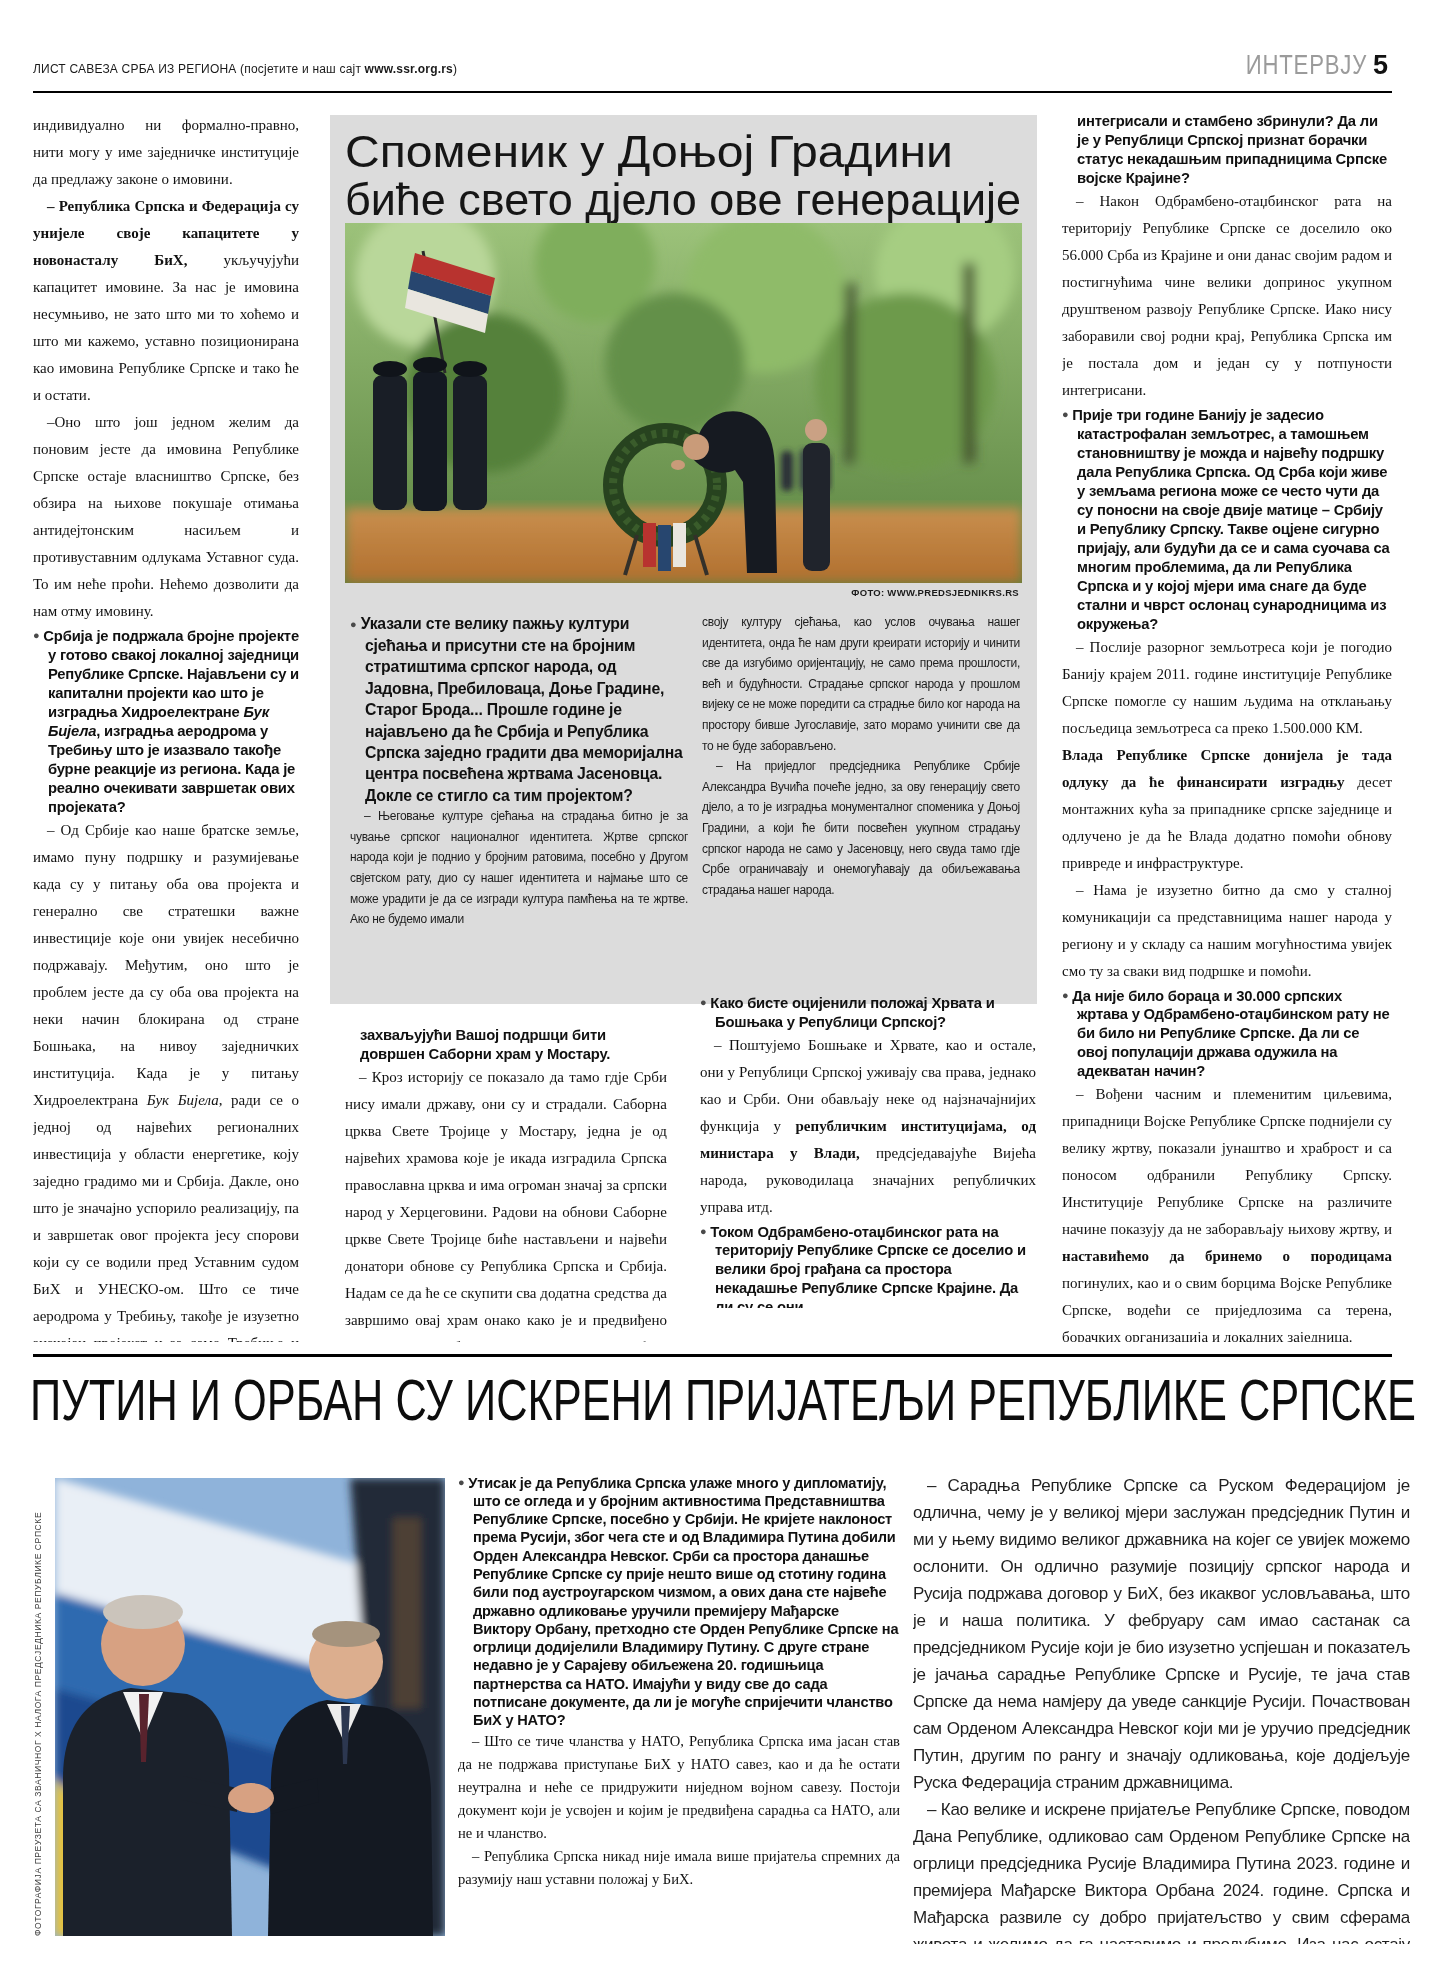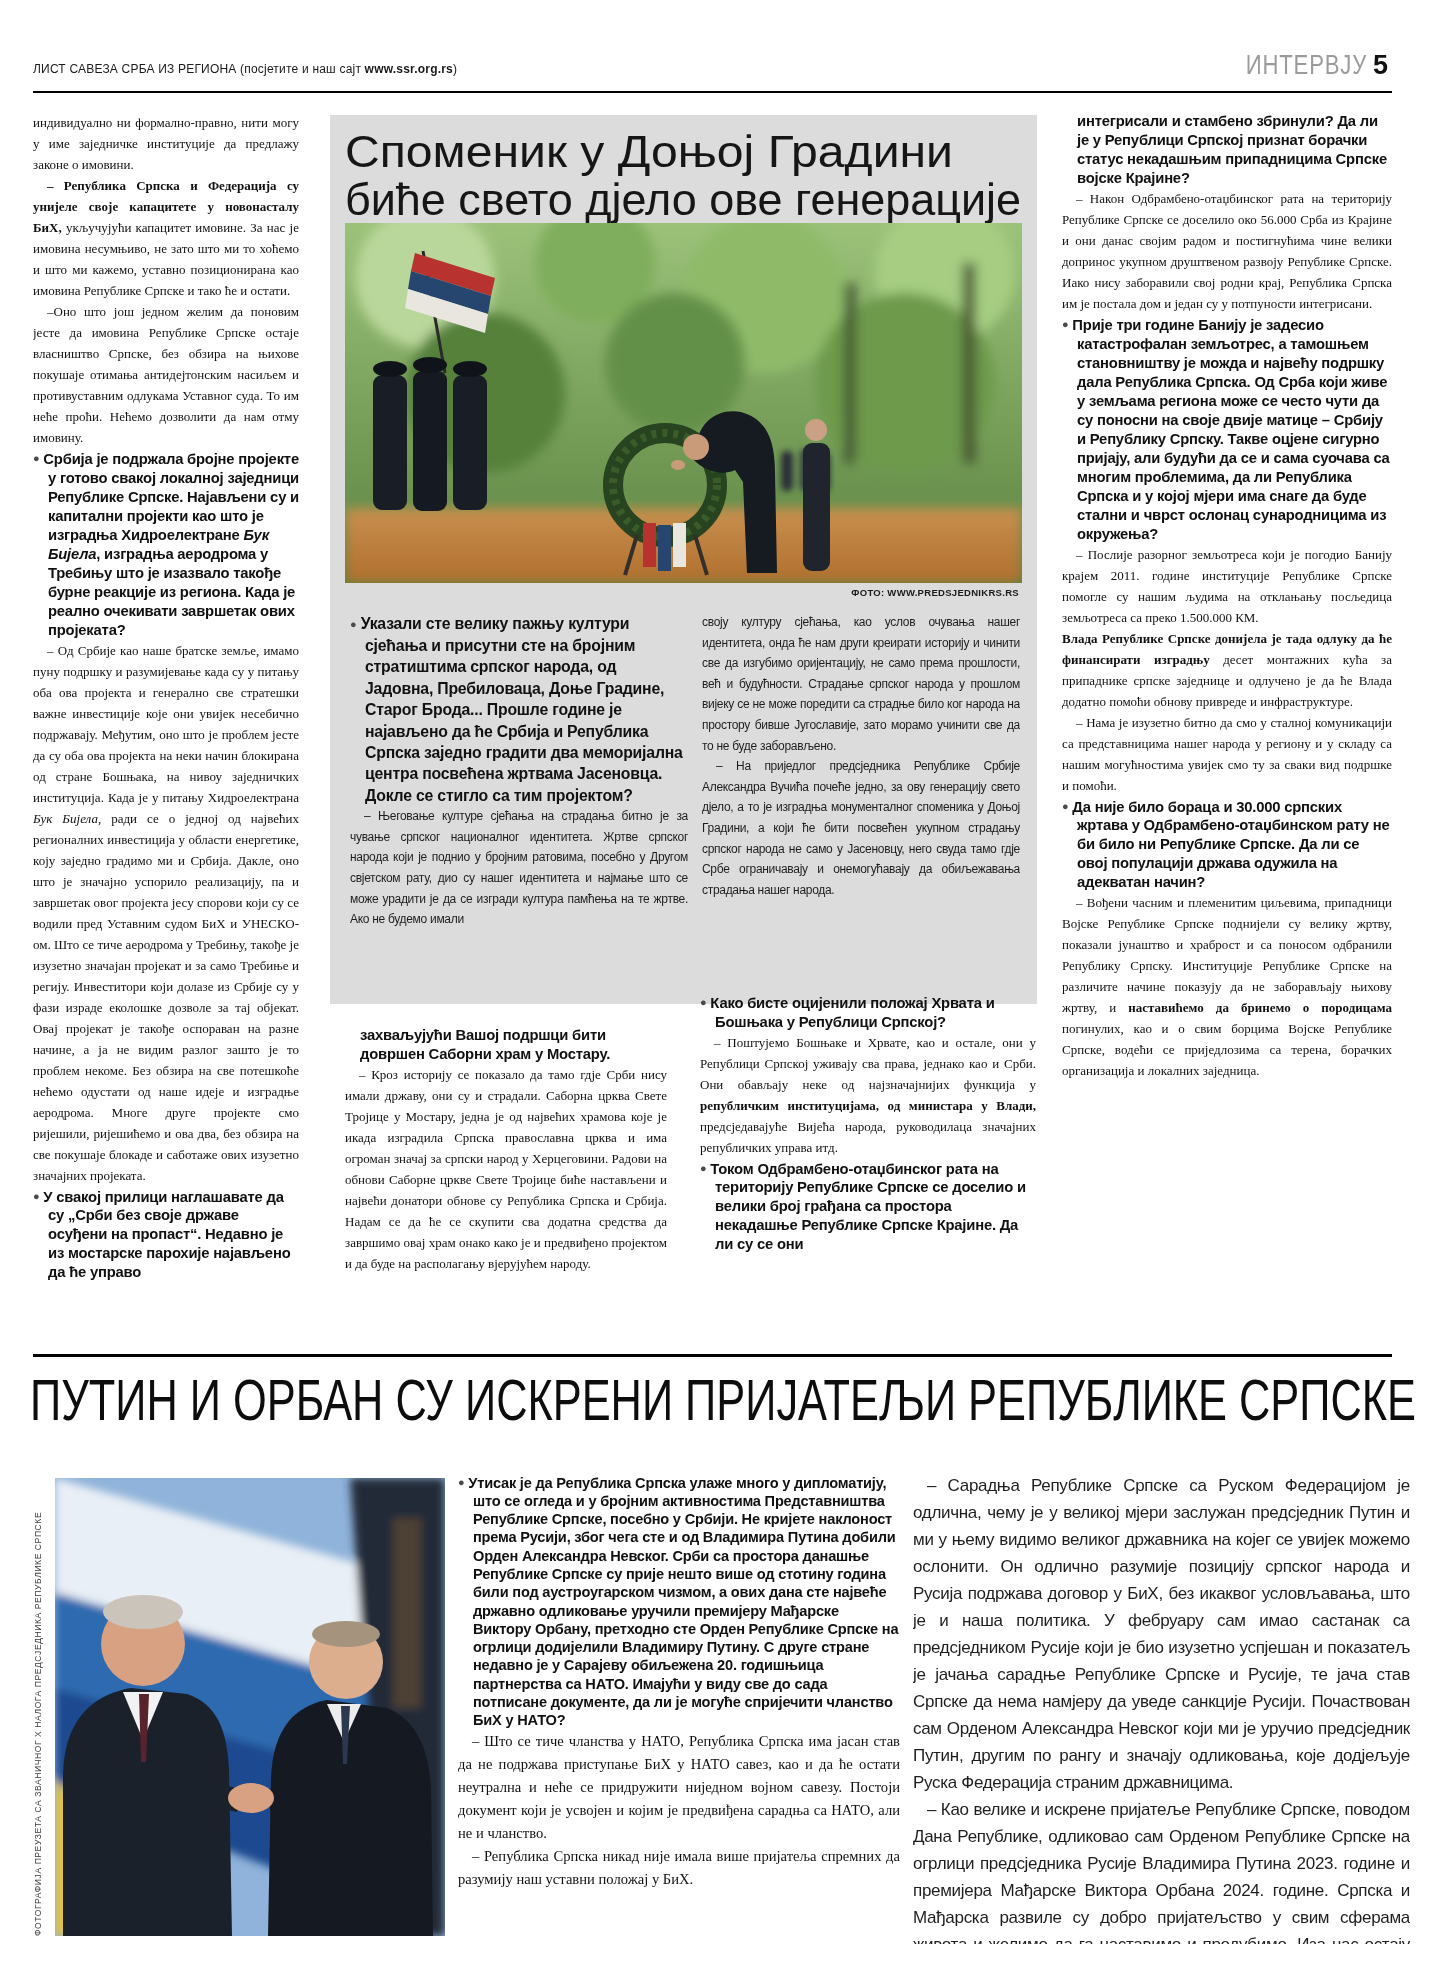--- a/index.html
+++ b/index.html
@@ -9,21 +9,21 @@
   
   #hdr-left{left:33px;top:62px;font-size:12px;letter-spacing:.2px;color:#1a1a1a;}
   #hdr-left b{font-weight:bold;}
   #hdr-right{right:55px;top:50px;display:flex;align-items:flex-end;gap:6px;}
   #hdr-section{font-size:27px;color:#9b9b9b;transform:scaleX(.82);transform-origin:right;display:inline-block;letter-spacing:1px;}
   #hdr-page{font-size:27px;font-weight:bold;color:#111;}
   .rule{background:#000;}
   
   .txtcol{overflow:hidden;}
   .para{margin:0;color:#111;}
-  .t-a,.t-ac{font-family:"Liberation Serif",serif;font-size:13px;line-height:21px;text-align:justify;}
+  .t-a,.t-ac{font-family:"Liberation Serif",serif;font-size:15px;line-height:27px;text-align:justify;}
   .t-a{text-indent:14px;}
   .t-q,.t-qc{font-family:"Liberation Sans",sans-serif;font-weight:bold;font-size:14.8px;line-height:19px;
              letter-spacing:-.2px;text-align:left;}
   .t-q{padding-left:15px;text-indent:-15px;margin-top:1px;}
   .t-qc{padding-left:15px;}
   .t-al,.t-alc{font-family:"Liberation Sans",sans-serif;font-size:12px;line-height:19.4px;letter-spacing:-.3px;
                color:#1e1e1e;text-align:justify;}
   .t-al{text-indent:14px;}
   .bull{color:#4a4a4a;font-size:11px;vertical-align:1.5px;}
   

